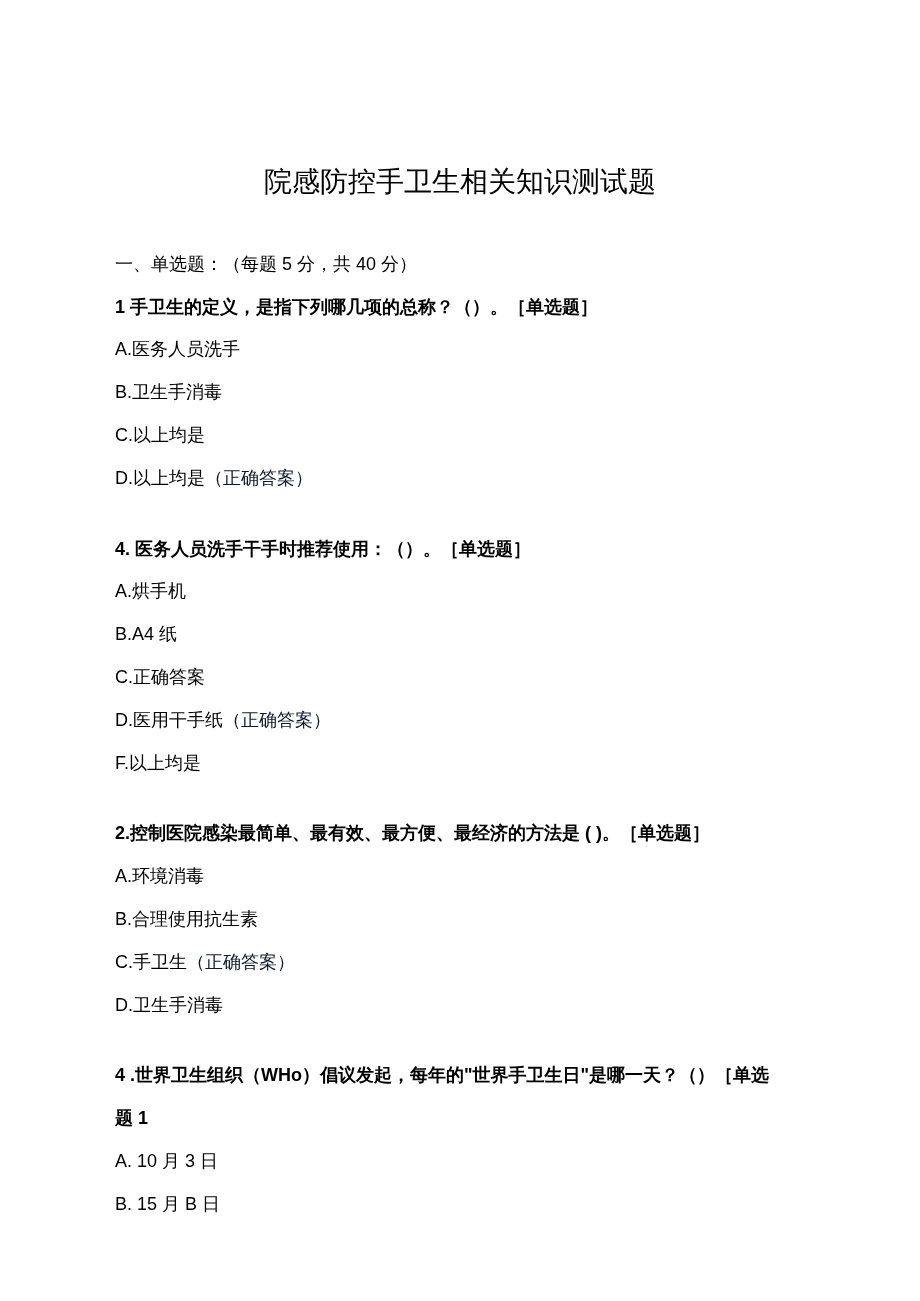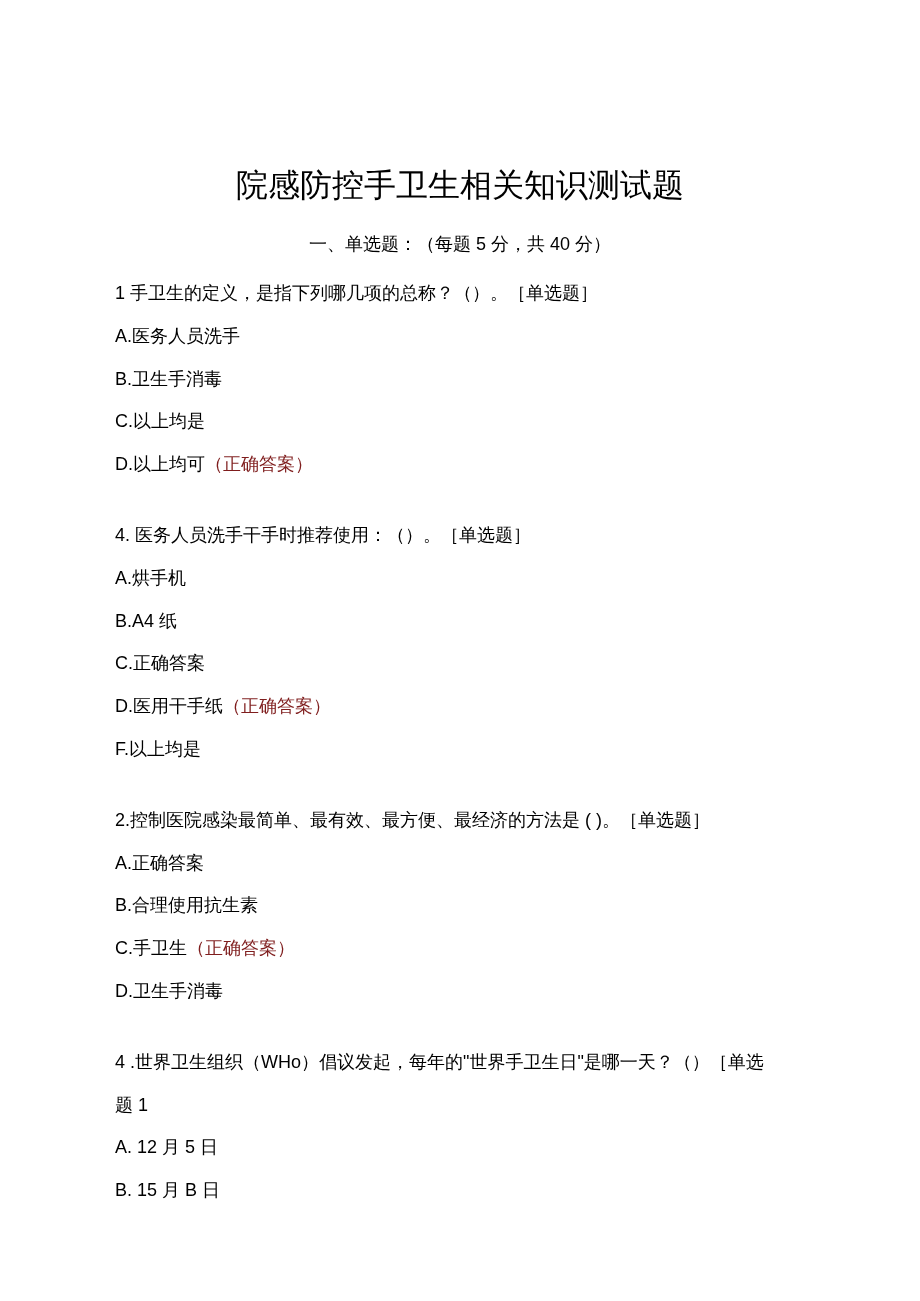--- a/index.html
+++ b/index.html
@@ -11,75 +11,75 @@
       background: #ffffff;
       font-family: "Microsoft YaHei", "SimSun", Arial, sans-serif;
       width: 920px;
       padding: 160px 115px 80px 115px;
       color: #000000;
       font-size: 18px;
       line-height: 1.6;
     }
     .title {
       text-align: center;
-      font-size: 32px;
+      font-size: 28px;
       font-weight: normal;
-      margin-bottom: 19px;
+      margin-bottom: 45px;
     }
     .section-header {
-      margin-bottom: 20px;
-      text-align: center;
+      margin-bottom: 14px;
     }
     .question {
       margin-bottom: 14px;
+      font-weight: bold;
     }
     .option {
       margin-bottom: 14px;
     }
     .correct {
-      color: #7f1d1d;
+      color: #0f172a;
     }
     .gap {
       height: 28px;
     }
   </style>
 </head>
 <body>
 
 <h1 class="title">院感防控手卫生相关知识测试题</h1>
 
 <div class="section-header">一、单选题：（每题 5 分，共 40 分）</div>
 
 <div class="question">1 手卫生的定义，是指下列哪几项的总称？（）。［单选题］</div>
 <div class="option">A.医务人员洗手</div>
 <div class="option">B.卫生手消毒</div>
 <div class="option">C.以上均是</div>
 <div class="option">
-  <span>D.以上均可</span><span class="correct">（正确答案）</span>
+  <span>D.以上均是</span><span class="correct">（正确答案）</span>
 </div>
 
 <div class="gap"></div>
 
 <div class="question">4. 医务人员洗手干手时推荐使用：（）。［单选题］</div>
 <div class="option">A.烘手机</div>
 <div class="option">B.A4 纸</div>
 <div class="option">C.正确答案</div>
 <div class="option">
   <span>D.医用干手纸</span><span class="correct">（正确答案）</span>
 </div>
 <div class="option">F.以上均是</div>
 
 <div class="gap"></div>
 
 <div class="question">2.控制医院感染最简单、最有效、最方便、最经济的方法是 ( )。［单选题］</div>
-<div class="option">A.正确答案</div>
+<div class="option">A.环境消毒</div>
 <div class="option">B.合理使用抗生素</div>
 <div class="option">
   <span>C.手卫生</span><span class="correct">（正确答案）</span>
 </div>
 <div class="option">D.卫生手消毒</div>
 
 <div class="gap"></div>
 
 <div class="question">4  .世界卫生组织（WHo）倡议发起，每年的"世界手卫生日"是哪一天？（）［单选</div>
 <div class="question">题 1</div>
-<div class="option">A.   12 月 5 日</div>
+<div class="option">A.   10 月 3 日</div>
 <div class="option">B.   15 月 B 日</div>
 
 </body></html>

